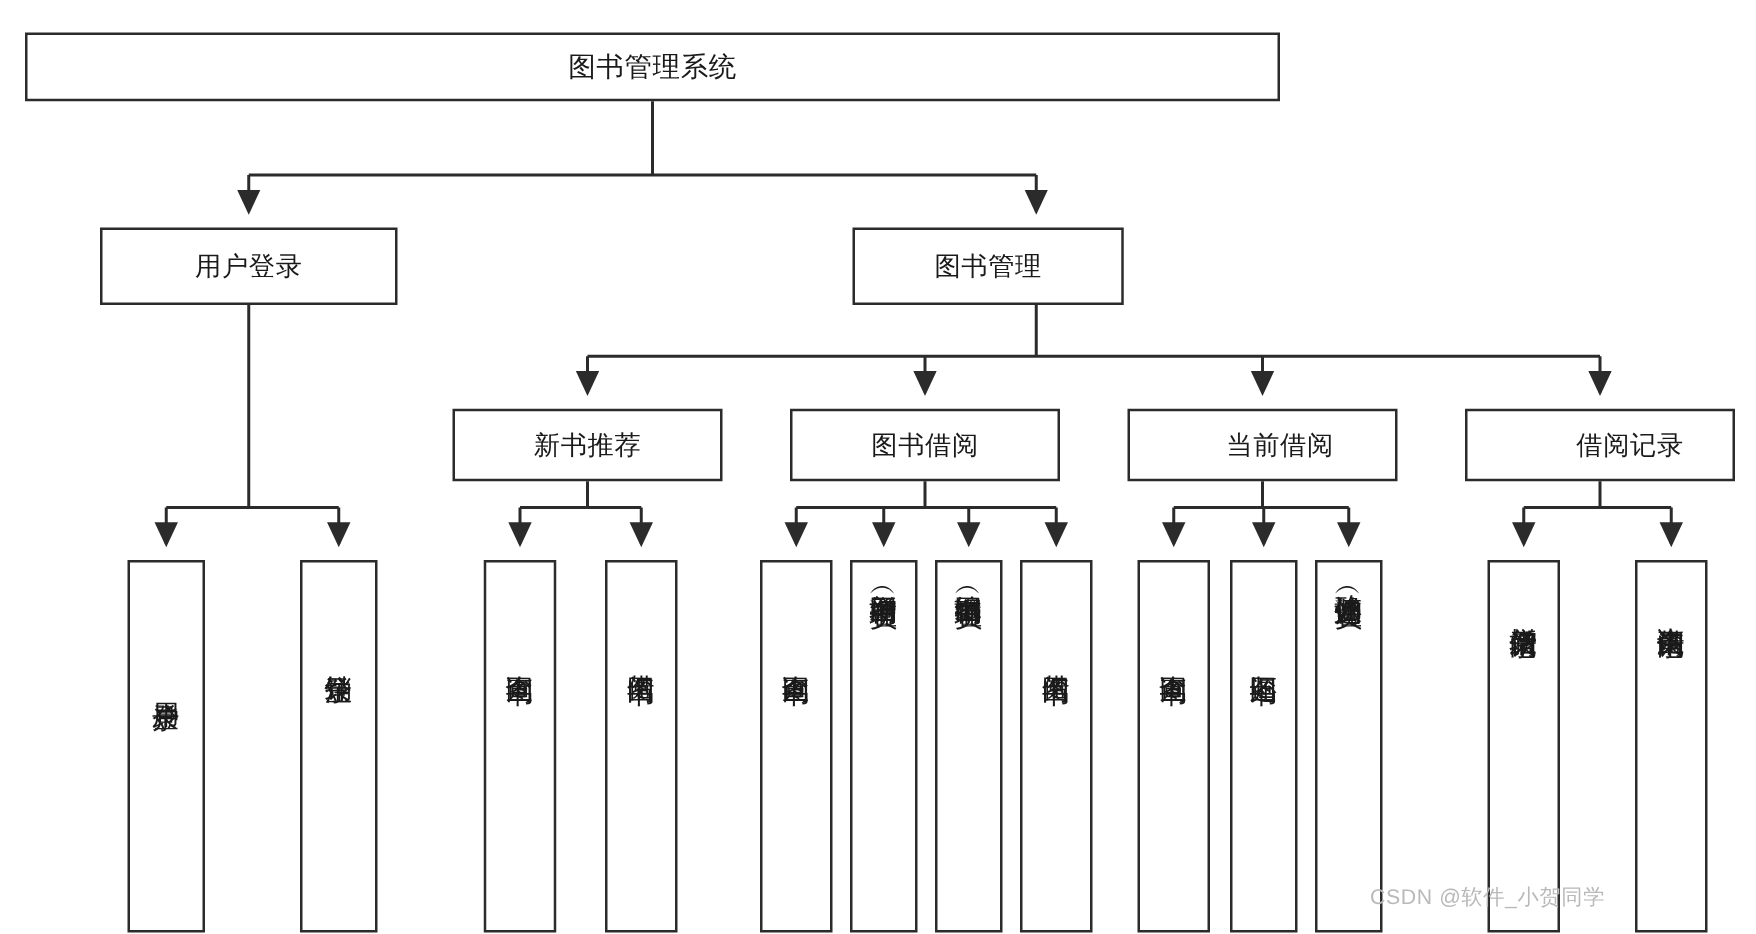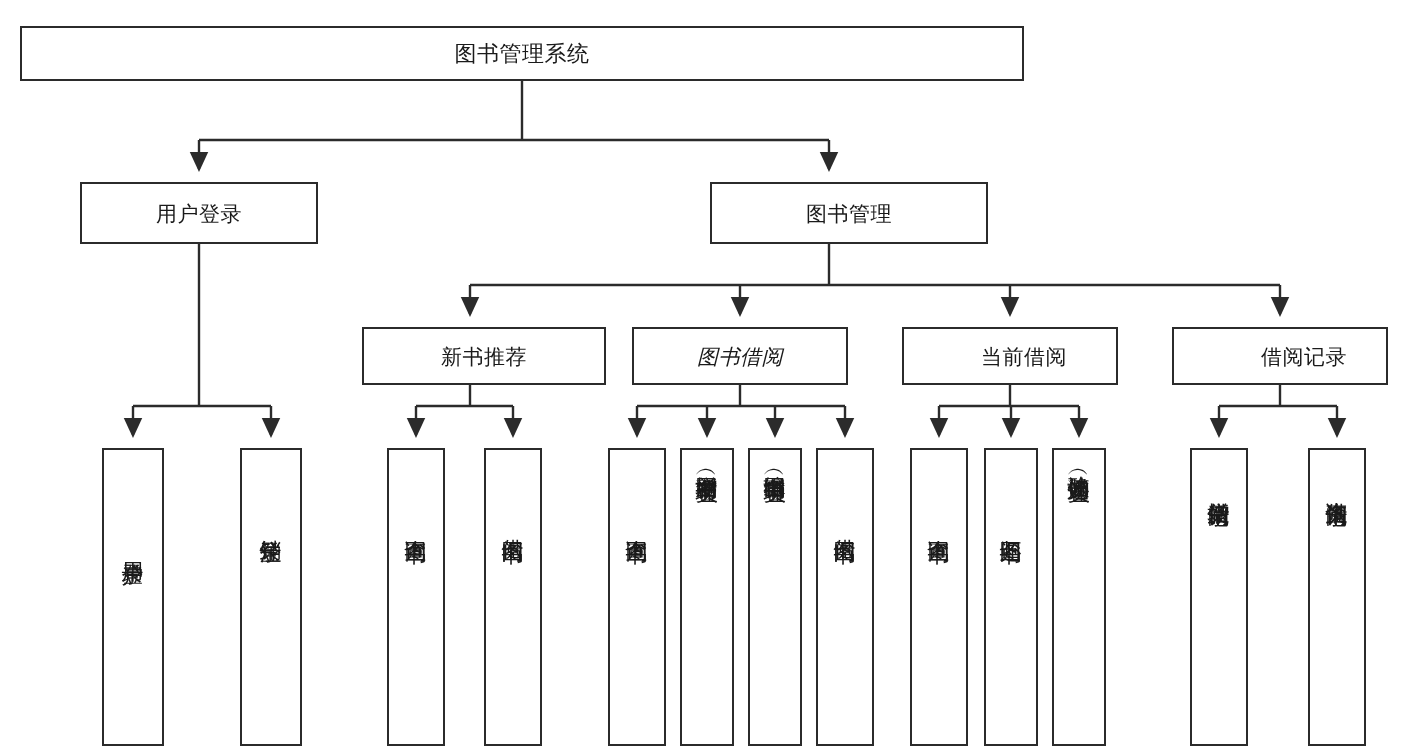--- a/index.html
+++ b/index.html
@@ -120,27 +120,27 @@
       </g>
   </svg>
 
   <div id="node-layer">
       <div class="node horizontal root" style="left: 20px; top: 14px; width: 1004px; height: 55px;">
         <span class="label">图书管理系统</span>
       </div>
       <div class="node horizontal" style="left: 80px; top: 170px; width: 238px; height: 62px;">
         <span class="label">用户登录</span>
       </div>
-      <div class="node horizontal" style="left: 710px; top: 170px; width: 278px; height: 62px;">
+      <div class="node horizontal" style="left: 682px; top: 170px; width: 217px; height: 62px;">
         <span class="label">图书管理</span>
       </div>
-      <div class="node horizontal" style="left: 362px; top: 315px; width: 244px; height: 58px;">
+      <div class="node horizontal" style="left: 362px; top: 315px; width: 216px; height: 58px;">
         <span class="label">新书推荐</span>
       </div>
-      <div class="node horizontal" style="left: 632px; top: 315px; width: 216px; height: 58px; font-style: italic;">
+      <div class="node horizontal" style="left: 632px; top: 315px; width: 216px; height: 58px;">
         <span class="label">图书借阅</span>
       </div>
       <div class="node horizontal" style="left: 902px; top: 315px; width: 216px; height: 58px; padding-left: 28px;">
         <span class="label">当前借阅</span>
       </div>
       <div class="node horizontal" style="left: 1172px; top: 315px; width: 216px; height: 58px; padding-left: 48px;">
         <span class="label">借阅记录</span>
       </div>
       <div class="node vertical" style="left: 102px; top: 436px; width: 62px; height: 298px;">
         <span class="label" style="margin-top: 94px;">用户登录</span>
@@ -176,13 +176,14 @@
         <span class="label" style="margin-top: 8px;">确认归还（管理员）</span>
       </div>
       <div class="node vertical" style="left: 1190px; top: 436px; width: 58px; height: 298px;">
         <span class="label" style="margin-top: 34px;">新增借阅记录</span>
       </div>
       <div class="node vertical" style="left: 1308px; top: 436px; width: 58px; height: 298px;">
         <span class="label" style="margin-top: 34px;">查询借阅记录</span>
       </div>
     </div>
 
+  <div class="watermark" style="left: 1190px; top: 718px; transform: translate(-50%, -50%);">CSDN @软件_小贺同学</div>
 </div>
 
 </body></html>

